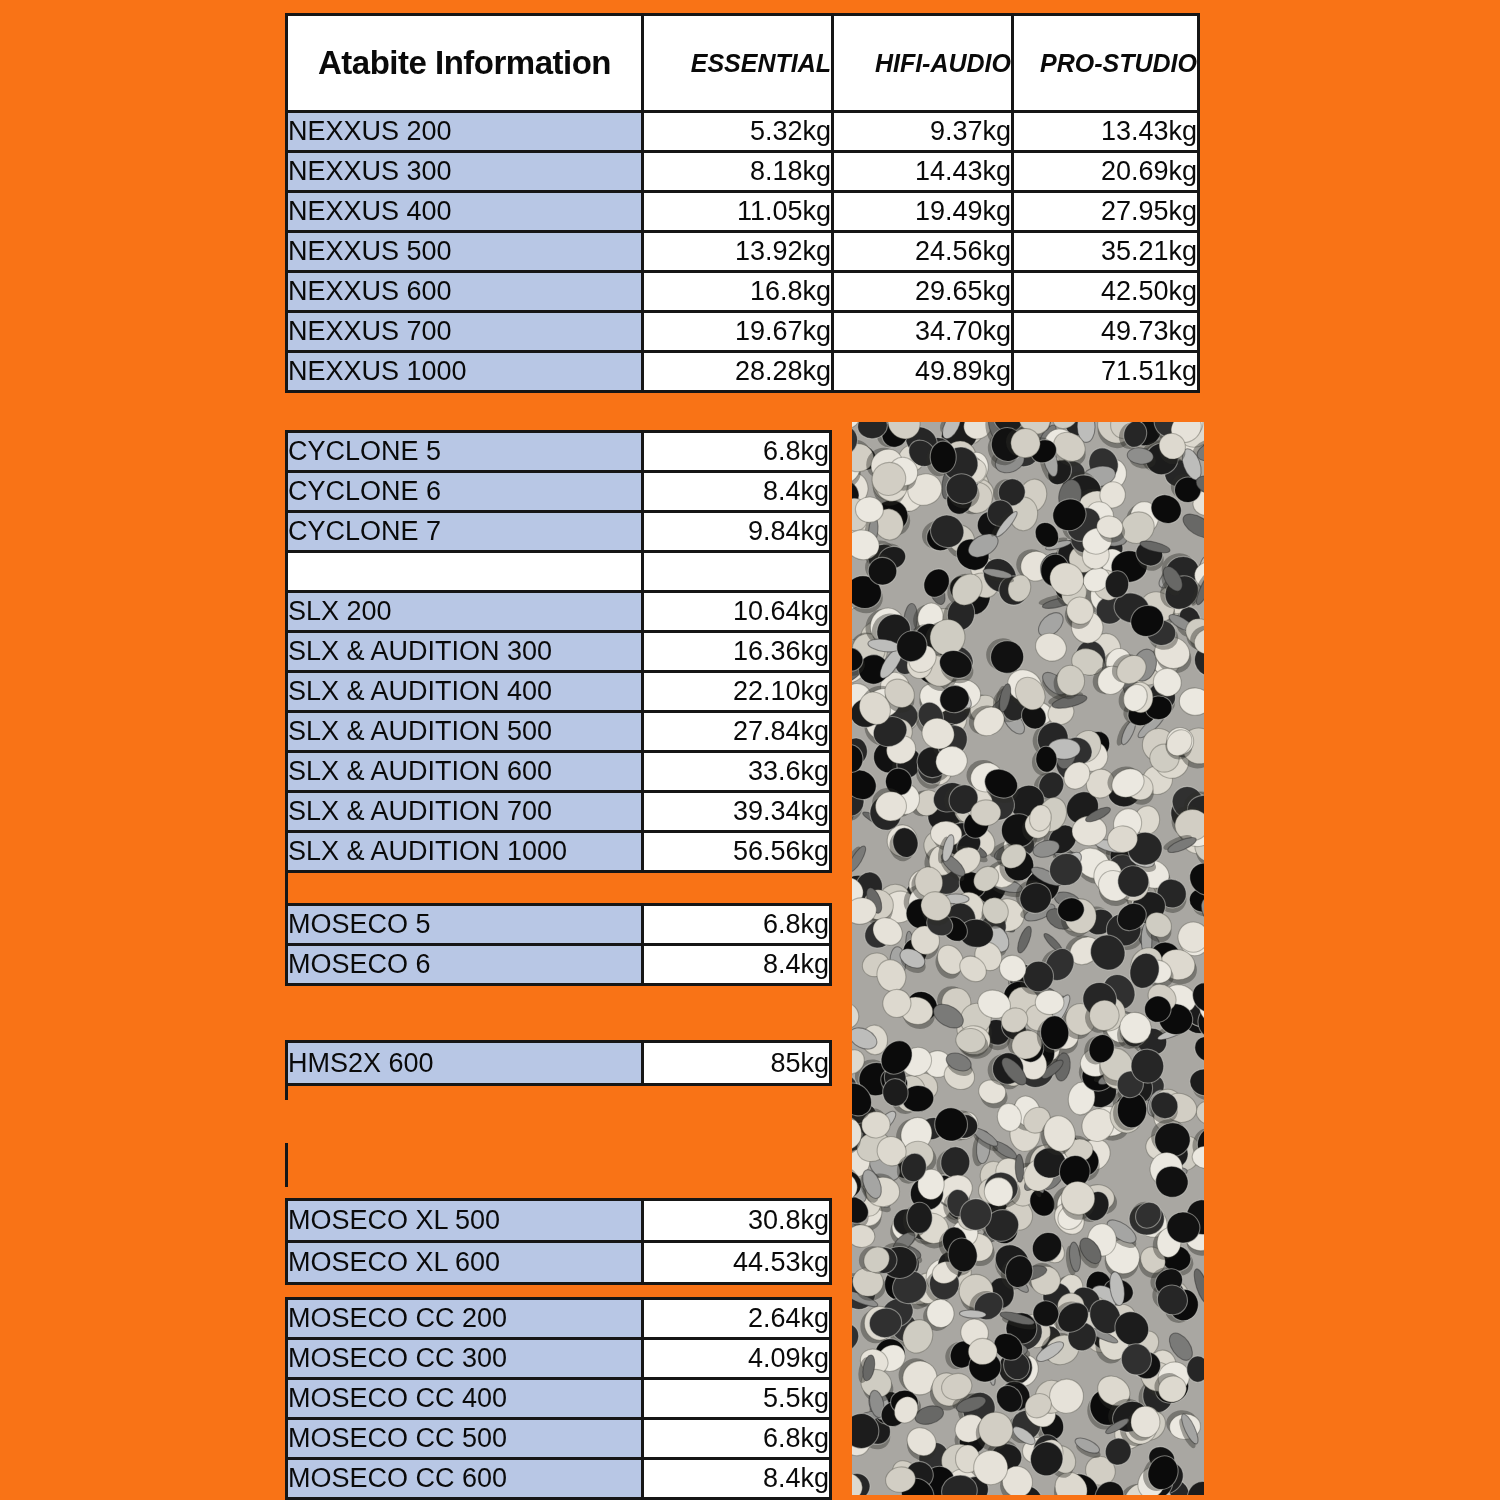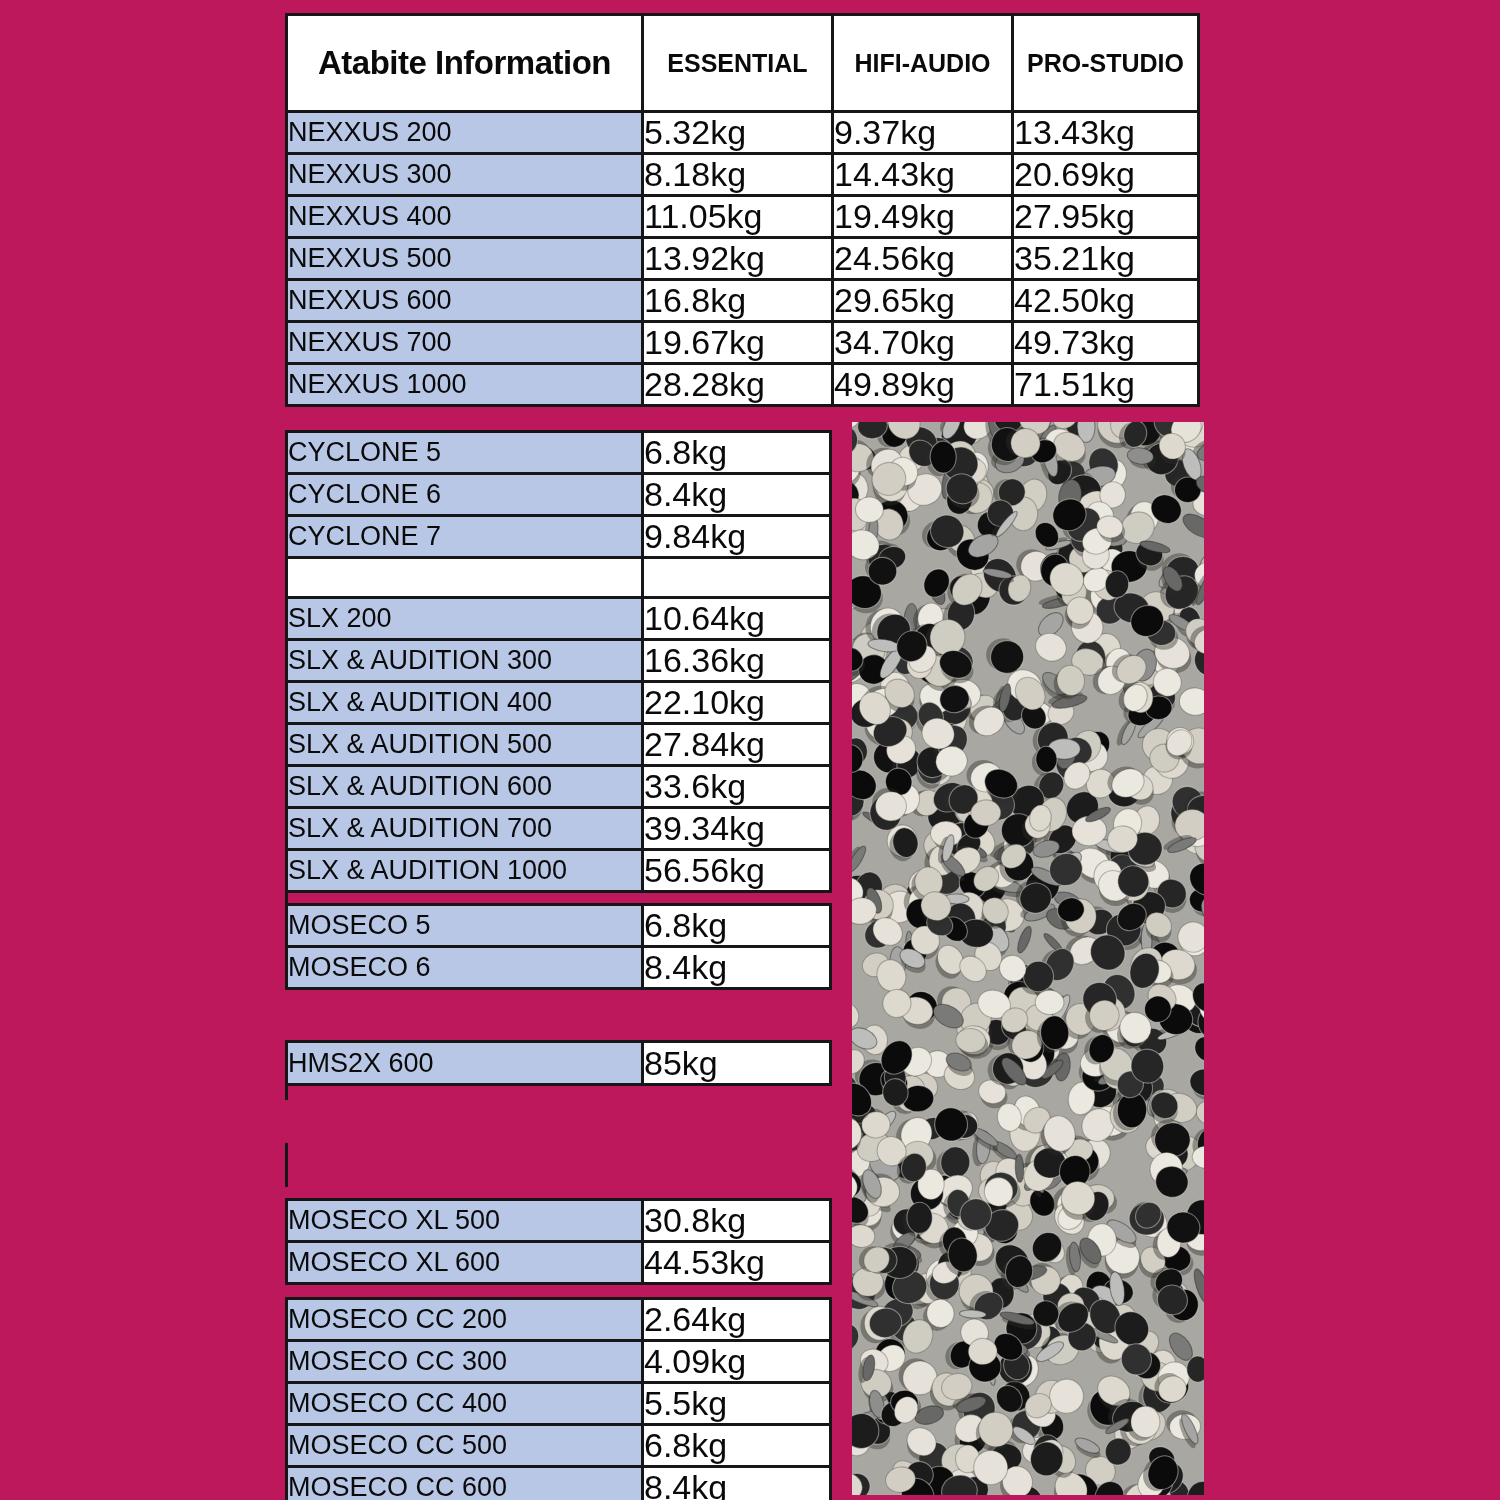--- a/index.html
+++ b/index.html
@@ -1,19 +1,19 @@
 <!DOCTYPE html>
 <html style="--row-blue: #b8c7e5; --border: #161616;"><head>
 <meta charset="utf-8">
 <style>
   html,body{margin:0;padding:0;background:#ffffff;}
   .canvas{
     position:relative;
     width:1500px;height:1500px;
-    background:#be185d;
+    background:#f97316;
     font-family:"Liberation Sans",sans-serif;
     color:#0a0a0a;
     overflow:hidden;
   }
   table.tbl{
     position:absolute;
     border-collapse:collapse;
     table-layout:fixed;
   }
   .tbl td,.tbl th{
@@ -27,32 +27,33 @@
   .main-tbl thead tr{height:97px;}
   .main-tbl tbody tr{height:40px;}
   th.title-cell{
     background:#ffffff;
     font-size:33px;font-weight:bold;letter-spacing:-0.5px;
     text-align:center;
   }
   th.col-head{
     background:#ffffff;
     font-size:25px;font-weight:bold;
-    text-align:center;
+    text-align:right;
+    font-style:italic;
   }
   .name-cell{
     background:var(--row-blue,#b8c7e5);
     font-size:27px;
     text-align:left;
     padding-left:10px;
   }
   .val-cell{
     background:#ffffff;
-    font-size:34px;
-    text-align:left;
+    font-size:27px;
+    text-align:right;
   }
   
   .two-col{width:544px;left:285px;}
   .two-col tr{height:40px;}
   .t-cyclone{top:430px;}
   .t-moseco{top:903px;padding-left:48px;}
   .t-hms{top:1040px;}
   .t-hms tr{height:43px;}
   .t-xl{top:1187px;margin-top:11px;}
   .t-xl tr{height:42px;}

